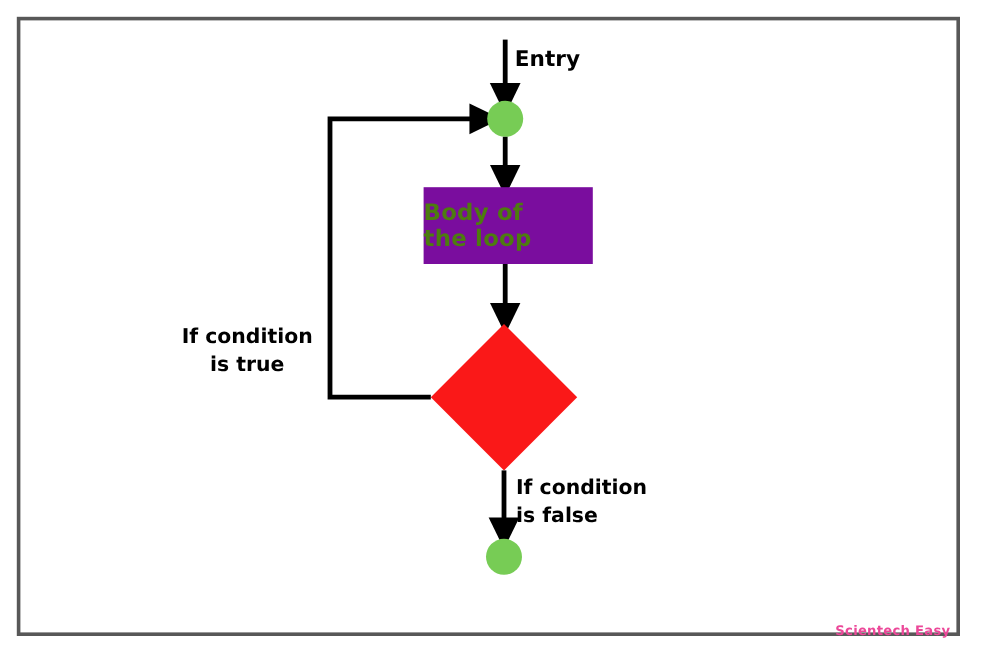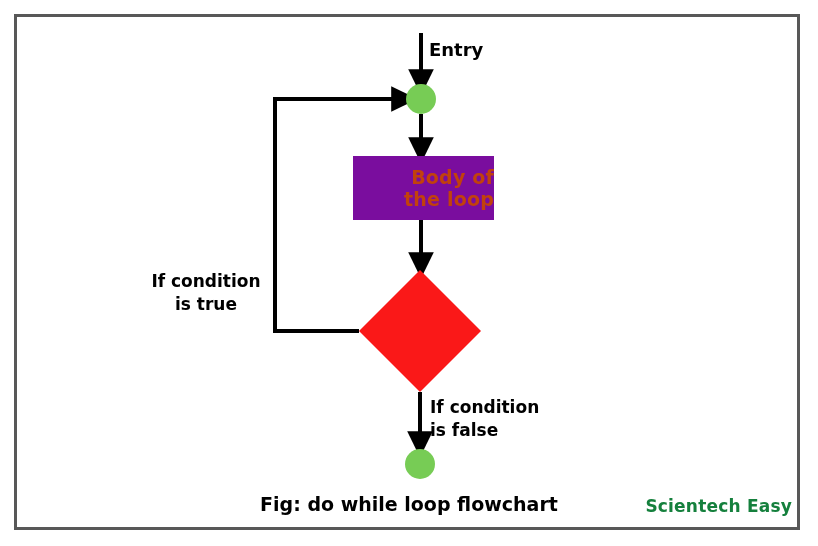--- a/index.html
+++ b/index.html
@@ -31,23 +31,23 @@
   .flow-svg {
     position: absolute;
     left: 0;
     top: 0;
     width: 818px;
     height: 546px;
   }
   
   .node-label {
     position: absolute;
-    color: #c2410c;
+    color: #4d7c0f;
     font-weight: bold;
-    text-align: right;
+    text-align: left;
     line-height: 1.18;
     letter-spacing: 0.2px;
     white-space: pre-line;
     pointer-events: none;
   }
   #process-label {
     left: 353px;
     top: 166px;
     width: 141px;
     font-size: 19px;
@@ -93,24 +93,24 @@
     top: 493px;
     width: 818px;
     text-align: center;
     color: #000000;
     font-weight: bold;
     font-size: 19px;
   }
   #watermark {
     position: absolute;
     right: 26px;
-    top: 496px;
-    color: #15803d;
+    top: 519px;
+    color: #ec4899;
     font-weight: bold;
-    font-size: 17px;
+    font-size: 11px;
     letter-spacing: 0.2px;
   }
 </style>
 </head>
 <body>
 
 <div id="canvas">
 
   <div id="frame"></div>
 
@@ -145,17 +145,16 @@
   <div class="node-label" id="process-label">Body of
 the loop</div>
 
 
   <div class="annot" id="true-label">If condition
 is true</div>
 
   <div class="annot" id="false-label">If condition
 is false</div>
 
-  <div id="caption">Fig: do while loop flowchart</div>
 
   <div id="watermark">Scientech Easy</div>
 
 </div>
 
 </body></html>

